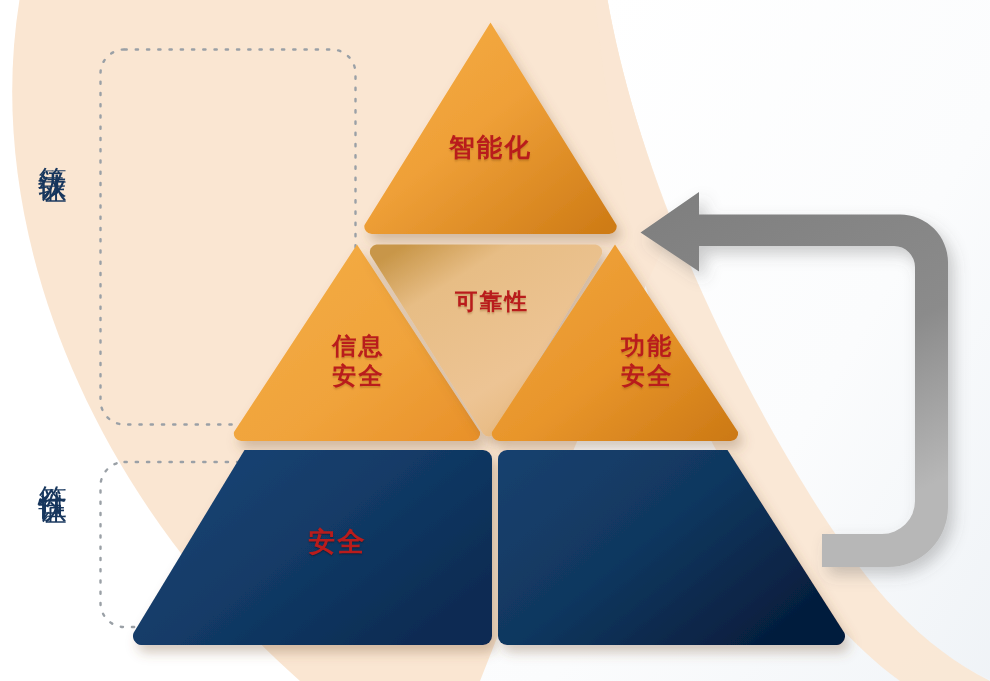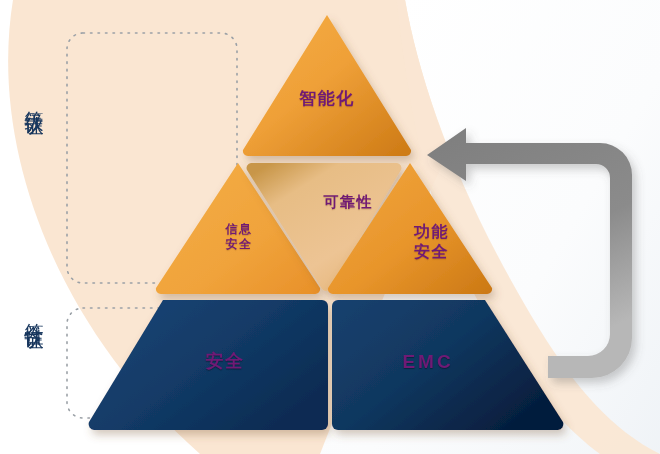--- a/index.html
+++ b/index.html
@@ -33,32 +33,32 @@
     color: #17365d;
     line-height: 1.05;
     white-space: nowrap;
     user-select: none;
   }
   #label-level { left: 24px; top: 96px; }
   #label-compliance { left: 24px; top: 308px; }
 
   .shape-text {
     position: absolute;
-    color: #701a75;
+    color: #b91c1c;
     font-weight: bold;
     text-align: center;
     white-space: pre-line;
     line-height: 1.28;
     letter-spacing: 1.5px;
     user-select: none;
     text-shadow: 0 1px 1px rgba(120,70,10,0.25);
   }
   #txt-smart   { left: 277px; top: 88px;  width: 100px; font-size: 17px; }
-  #txt-reliab  { left: 283px; top: 192px; width: 90px;  font-size: 15px; text-align: right; }
-  #txt-infosec { left: 200px; top: 222px; width: 78px;  font-size: 12px; }
+  #txt-reliab  { left: 283px; top: 192px; width: 90px;  font-size: 15px; }
+  #txt-infosec { left: 200px; top: 222px; width: 78px;  font-size: 16px; }
   #txt-funcsec { left: 371px; top: 222px; width: 78px;  font-size: 16px; text-align: right; }
   #txt-safety  { left: 170px; top: 350px; width: 110px; font-size: 18px;
                  text-shadow: 0 1px 1px rgba(0,0,0,0.35); }
   #txt-emc     { left: 373px; top: 350px; width: 110px; font-size: 19px;
                  letter-spacing: 3px;
                  text-shadow: 0 1px 1px rgba(0,0,0,0.35); }
 </style>
 </head>
 <body>
 
@@ -183,15 +183,14 @@
   <div class="shape-text" id="txt-reliab">可靠性</div>
 
   <div class="shape-text" id="txt-infosec">信息
 安全</div>
 
   <div class="shape-text" id="txt-funcsec">功能
 安全</div>
 
   <div class="shape-text" id="txt-safety">安全</div>
 
-  <div class="shape-text" id="txt-emc">EMC</div>
 
 </div>
 
 </body></html>

